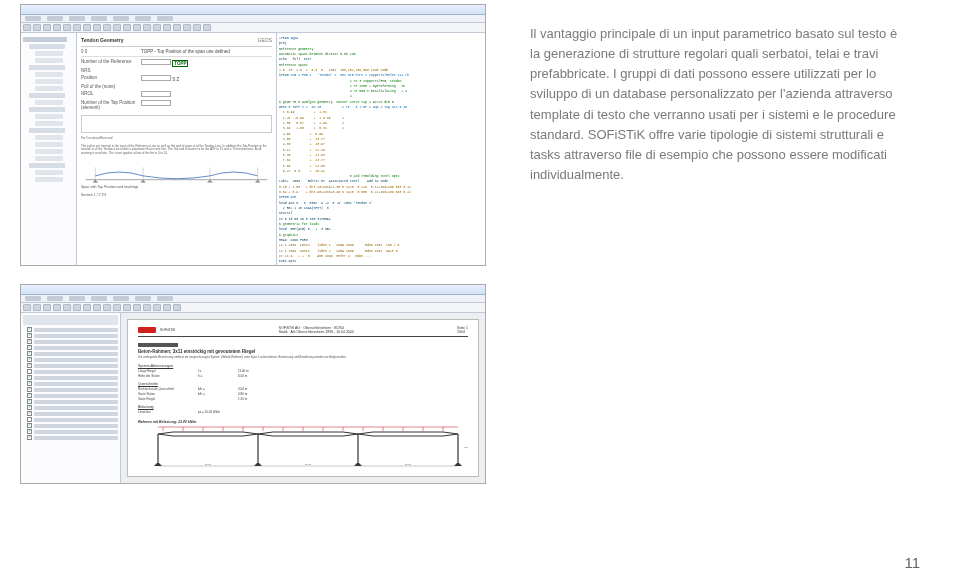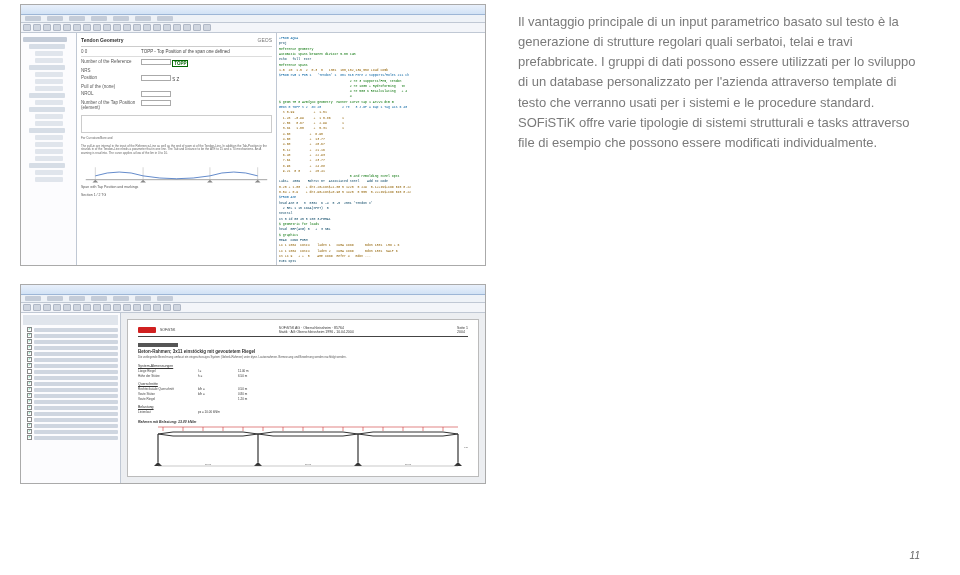--- a/index.html
+++ b/index.html
@@ -28,32 +28,31 @@
     overflow: hidden;
   }
   .shot-a { width: 466px; height: 262px; }
   .shot-b { width: 466px; height: 200px; }
   .row2 { margin-top: 18px; }
   .text-col {
     width: 410px;
     padding-top: 4px;
   }
   .text-col p {
-    margin: 4px;
+    margin: 16px;
     font-size: 13px;
     line-height: 1.55;
     color: #7a7a7a;
   }
   .page-num {
     position: absolute;
-    bottom: 14px;
+    bottom: 4px;
     right: 40px;
-    font-size: 10px;
+    font-size: 15px;
     color: #666;
-    font-style: italic;
   }
 
   
   .titlebar {
     height: 10px;
     background: linear-gradient(#e8f0fb, #d2e2f5);
     border-bottom: 1px solid #9db6d6;
   }
   .menubar {
     height: 8px;

